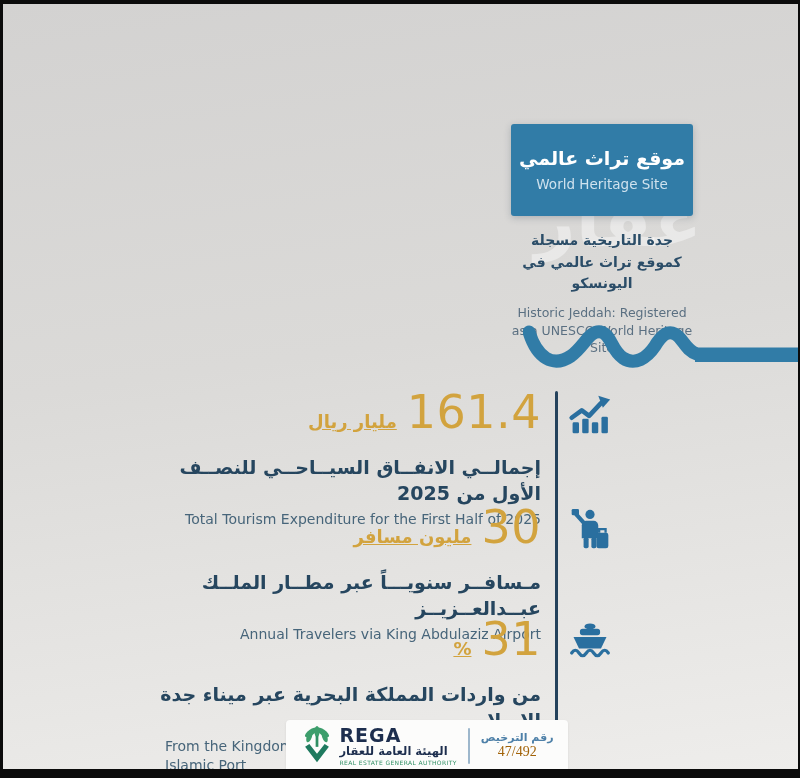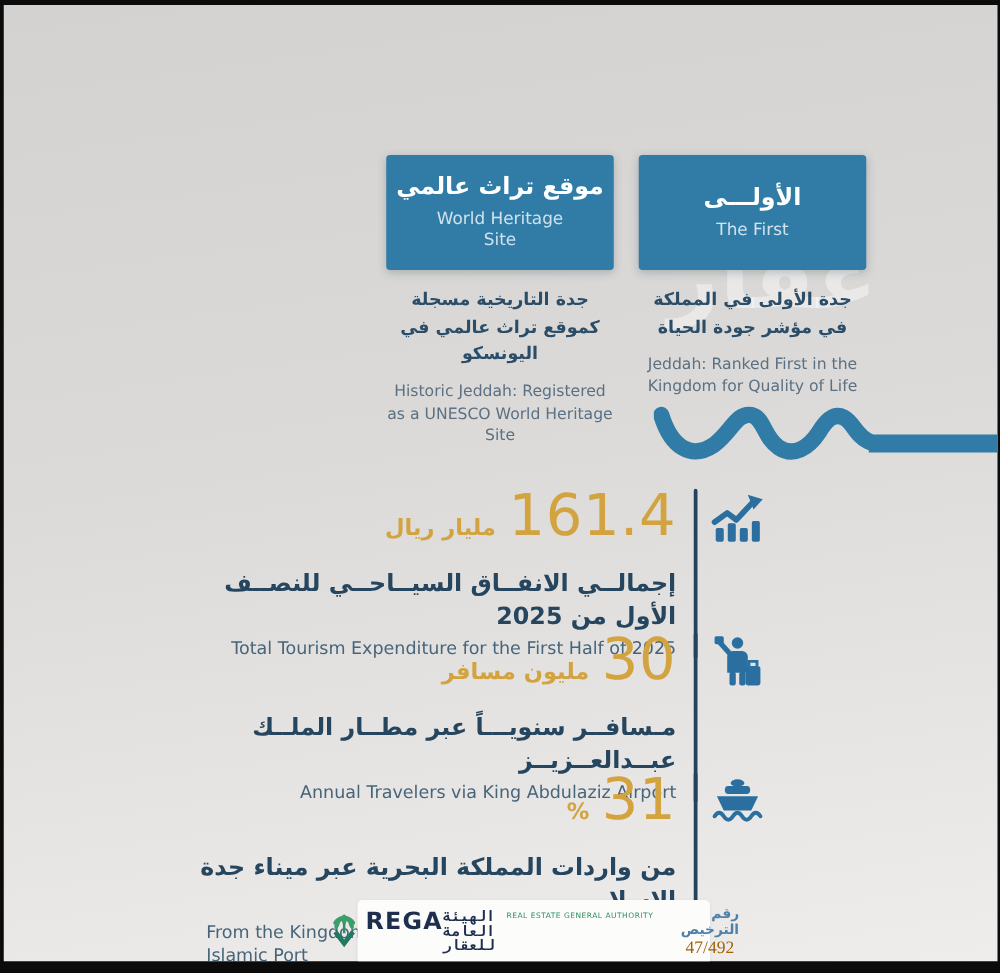--- a/index.html
+++ b/index.html
@@ -52,21 +52,21 @@
   .stat-divider {
     width:3px; background:#24425c; border-radius:2px; margin:2px 10px 2px 14px;
   }
   .stat-text { width:400px; text-align:right; direction:rtl; }
   .stat-numline {
     display:flex; direction:rtl; align-items:baseline; gap:10px; line-height:1;
   }
   .stat-value {
     font-size:46px; font-weight:400; color:#d2a33e; letter-spacing:0.5px;
   }
-  .stat-unit { font-size:18px; font-weight:bold; color:#d2a33e; }
+  .stat-unit { font-size:18px; font-weight:bold; color:#d2a33e;text-decoration:underline; }
   .stat-ar {
     margin-top:20px; color:#26465f; font-weight:bold; font-size:19px; line-height:1.35;
   }
   .stat-en {
     margin-top:4px; color:#47657a; font-size:14px; line-height:1.35;
   }
   .stat-en--ltr { width:376px; direction:ltr; text-align:left; }
 
   
   .watermark {
@@ -77,46 +77,38 @@
 
   
   .footer {
     position:absolute; left:283px; top:716px; width:282px; height:52px;
     background:#fcfcfb; border-radius:4px;
     box-shadow:0 1px 3px rgba(0,0,0,.08);
     display:flex; align-items:center; justify-content:center; gap:11px;
   }
   .rega { display:flex; align-items:center; gap:5px; }
   .rega svg { width:34px; height:42px; }
-  .rega-txt { display:flex; flex-direction:row; line-height:1; }
+  .rega-txt { display:flex; flex-direction:column; line-height:1; }
   .rega-name { font-size:19px; font-weight:bold; color:#1d2e4e; letter-spacing:1px; }
-  .rega-ar { font-size:11.5px; font-weight:bold; color:#1d2e4e; direction:rtl; text-align:left; margin-top:1px;font-family:Liberation Mono, monospace; }
+  .rega-ar { font-size:11.5px; font-weight:bold; color:#1d2e4e; direction:rtl; text-align:left; margin-top:1px; }
   .rega-tag { font-size:6px; color:#2f8f63; letter-spacing:0.4px; margin-top:2px; white-space:nowrap; }
   .footer-divider { width:2px; height:36px; background:#9db7cc; border-radius:1px; }
   .license { display:flex; flex-direction:column; align-items:center; direction:rtl; line-height:1.15; }
   .license-label { font-size:11px; font-weight:bold; color:#4e80a8; }
   .license-number { font-size:14px; color:#a16207; font-family:Liberation Serif, serif; }
 </style>
 </head>
 <body>
 
 <div class="canvas">
 
   <div class="watermark">عقار</div>
 
   <div class="header">
 
-    <div class="col">
-      <div class="col-box">
-        <div class="box-ar">الأولـــى</div>
-        <div class="box-en">The First</div>
-      </div>
-      <div class="col-ar">جدة الأولى في المملكة في مؤشر جودة الحياة</div>
-      <div class="col-en">Jeddah: Ranked First in the Kingdom for Quality of Life</div>
-    </div>
 
     <div class="col">
       <div class="col-box">
         <div class="box-ar">موقع تراث عالمي</div>
         <div class="box-en">World Heritage Site</div>
       </div>
       <div class="col-ar">جدة التاريخية مسجلة كموقع تراث عالمي في اليونسكو</div>
       <div class="col-en">Historic Jeddah: Registered as a UNESCO World Heritage Site</div>
     </div>
 

